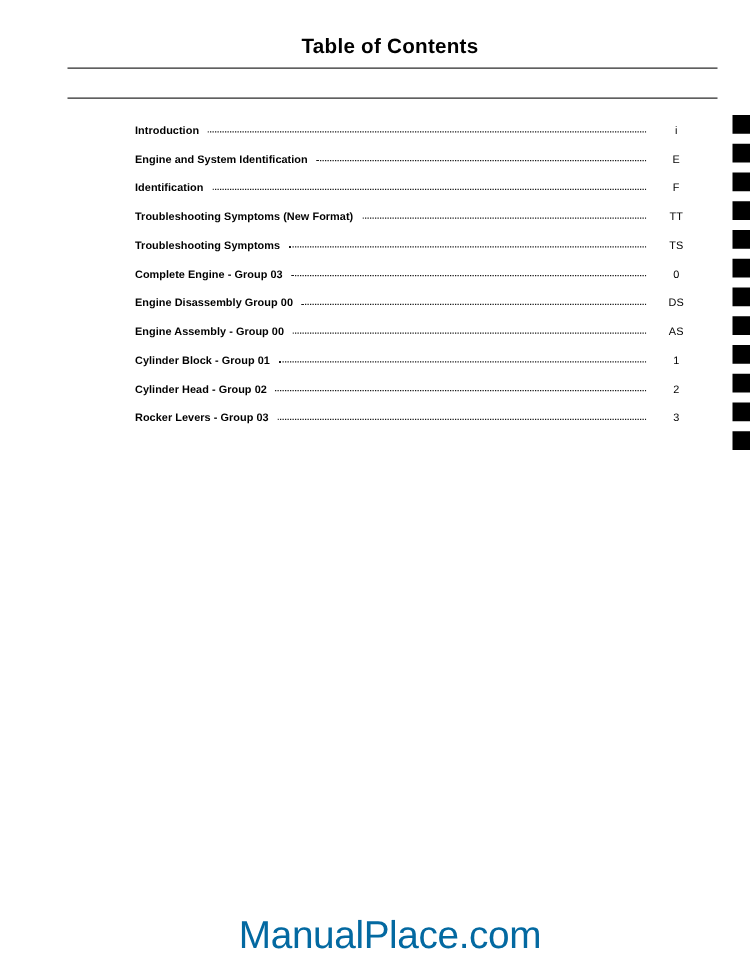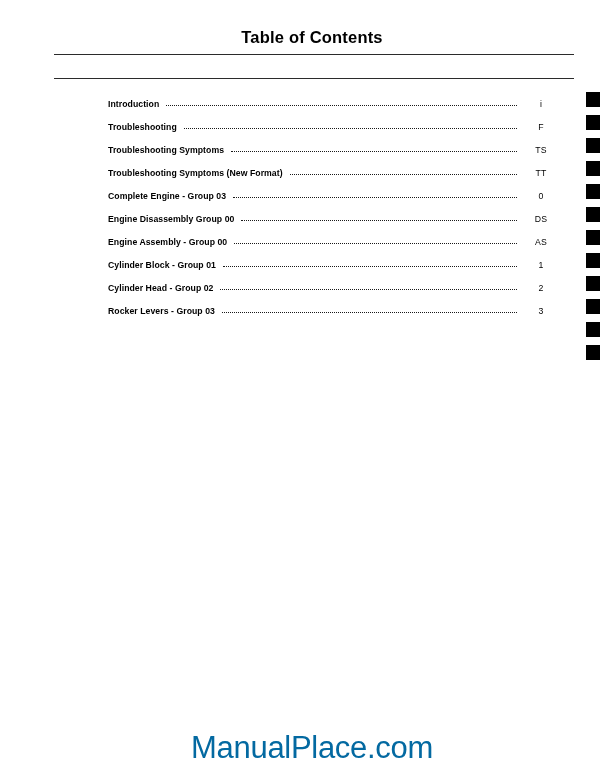--- a/index.html
+++ b/index.html
@@ -144,35 +144,40 @@
 
   <div class="rule rule-bottom"></div>
 
   <div class="toc" id="toc-list">
       <div class="toc-row">
         <span class="toc-label">Introduction</span>
         <span class="toc-leader"></span>
         <span class="toc-section">i</span>
       </div>
       <div class="toc-row">
-        <span class="toc-label">Troubleshooting</span>
+        <span class="toc-label">Engine and System Identification</span>
+        <span class="toc-leader"></span>
+        <span class="toc-section">E</span>
+      </div>
+      <div class="toc-row">
+        <span class="toc-label">Identification</span>
         <span class="toc-leader"></span>
         <span class="toc-section">F</span>
       </div>
       <div class="toc-row">
+        <span class="toc-label">Troubleshooting Symptoms (New Format)</span>
+        <span class="toc-leader"></span>
+        <span class="toc-section">TT</span>
+      </div>
+      <div class="toc-row">
         <span class="toc-label">Troubleshooting Symptoms</span>
         <span class="toc-leader"></span>
         <span class="toc-section">TS</span>
       </div>
       <div class="toc-row">
-        <span class="toc-label">Troubleshooting Symptoms (New Format)</span>
-        <span class="toc-leader"></span>
-        <span class="toc-section">TT</span>
-      </div>
-      <div class="toc-row">
         <span class="toc-label">Complete Engine - Group 03</span>
         <span class="toc-leader"></span>
         <span class="toc-section">0</span>
       </div>
       <div class="toc-row">
         <span class="toc-label">Engine Disassembly Group 00</span>
         <span class="toc-leader"></span>
         <span class="toc-section">DS</span>
       </div>
       <div class="toc-row">

